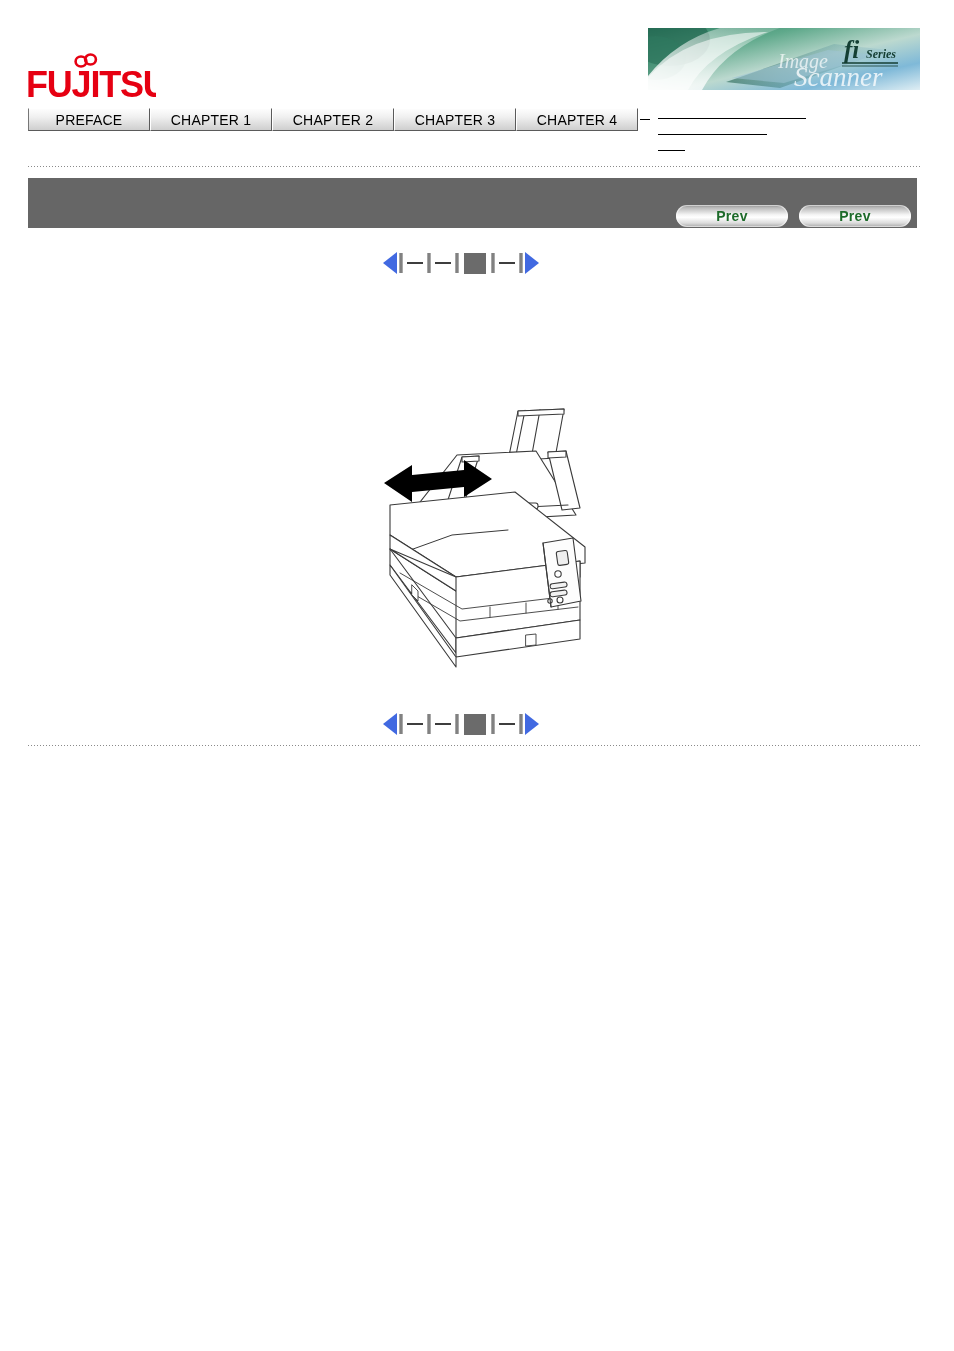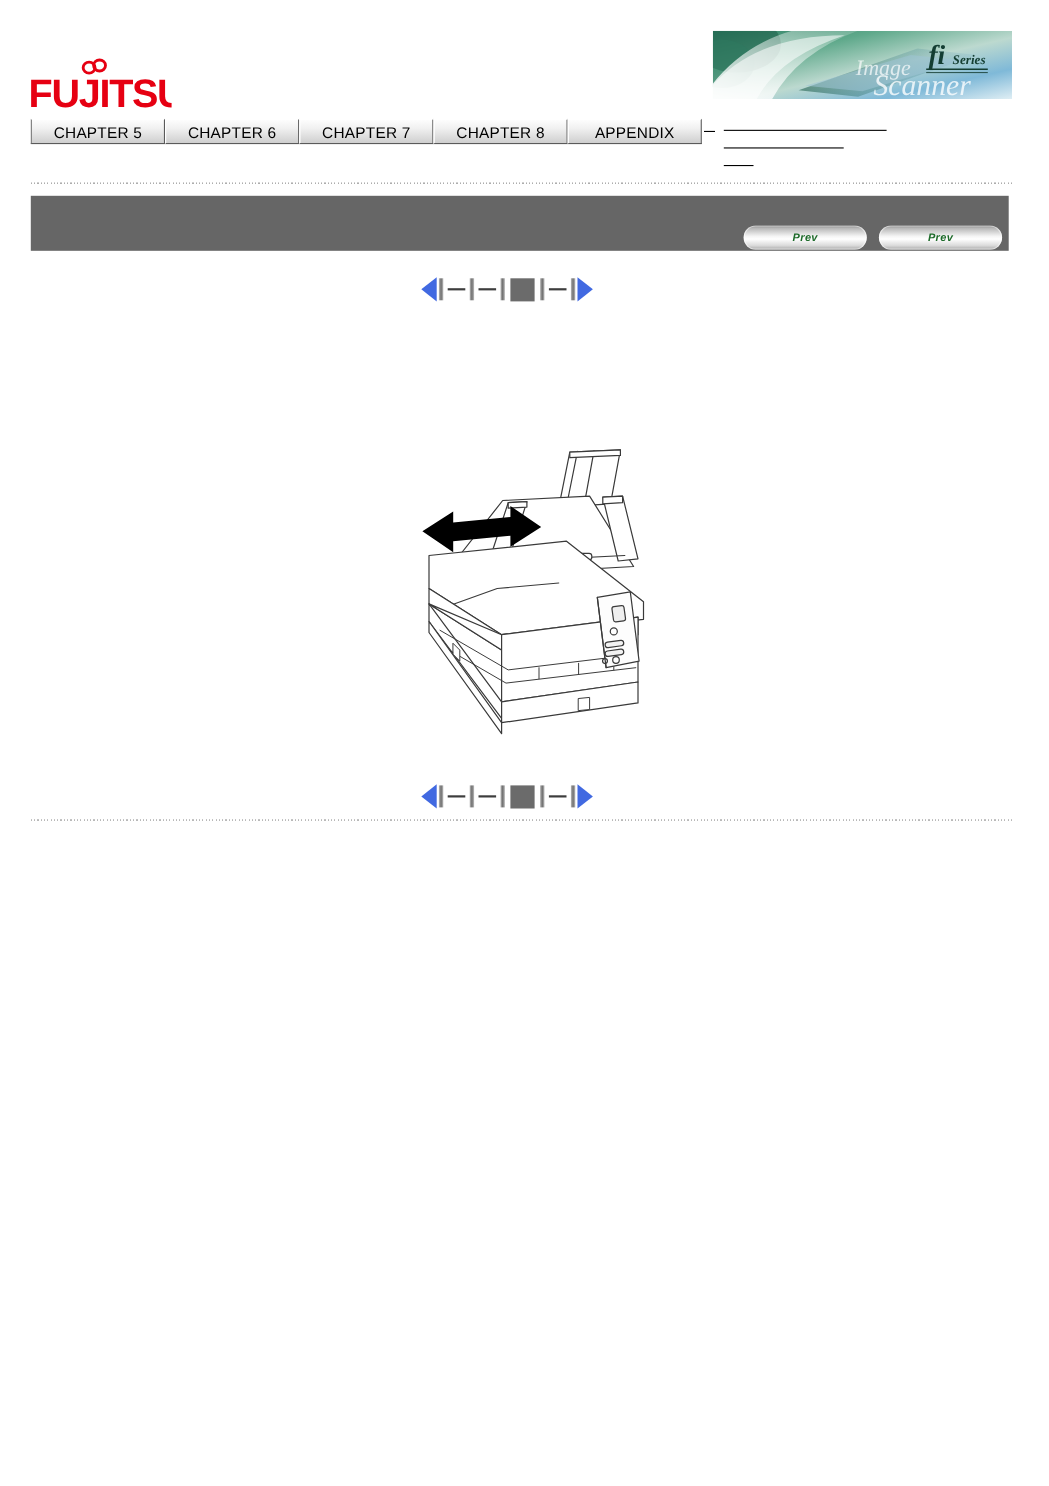--- a/index.html
+++ b/index.html
@@ -108,23 +108,22 @@
     width: 112px;
     height: 22px;
     border-radius: 11px;
     background: linear-gradient(to bottom,
                 #8f8f8f 0%, #b9b9b9 12%, #f4f4f4 44%, #ffffff 56%,
                 #dcdcdc 82%, #a8a8a8 100%);
     box-shadow: inset 0 0 0 1px rgba(255,255,255,0.55);
     display: flex;
     align-items: center;
     justify-content: center;
-    font-style: italic;
     font-weight: bold;
-    font-size: 10px;
+    font-size: 14px;
     color: #1d6b2a;
     letter-spacing: 0.3px;
   }
   #prev-button { left: 676px; }
   #next-button { left: 799px; }
 
   
   .page-nav {
     position: absolute;
     height: 24px;
@@ -228,25 +227,25 @@
       <text x="218" y="30" font-family="'Liberation Serif', serif" font-size="12" font-style="italic" font-weight="bold" fill="#143e33">Series</text>
       <line x1="194" y1="35" x2="250" y2="35" stroke="#143e33" stroke-width="1.4"></line>
       <line x1="194" y1="38" x2="250" y2="38" stroke="#143e33" stroke-width="0.8"></line>
     </g>
   </svg>
 </div>
 
 <table id="chapter-nav">
   <tbody>
     <tr>
-      <td>CHAPTER 5</td>
-      <td>CHAPTER 6</td>
-      <td>CHAPTER 7</td>
-      <td>CHAPTER 8</td>
-      <td>APPENDIX</td>
+      <td>PREFACE</td>
+      <td>CHAPTER 1</td>
+      <td>CHAPTER 2</td>
+      <td>CHAPTER 3</td>
+      <td>CHAPTER 4</td>
     </tr>
   </tbody>
 </table>
 
 <div id="header-rule-tick"></div>
 <div class="header-rule" id="header-rule-1"></div>
 <div class="header-rule" id="header-rule-2"></div>
 <div class="header-rule" id="header-rule-3"></div>
 
 <div class="dotted-sep" id="dotted-sep-top"></div>

